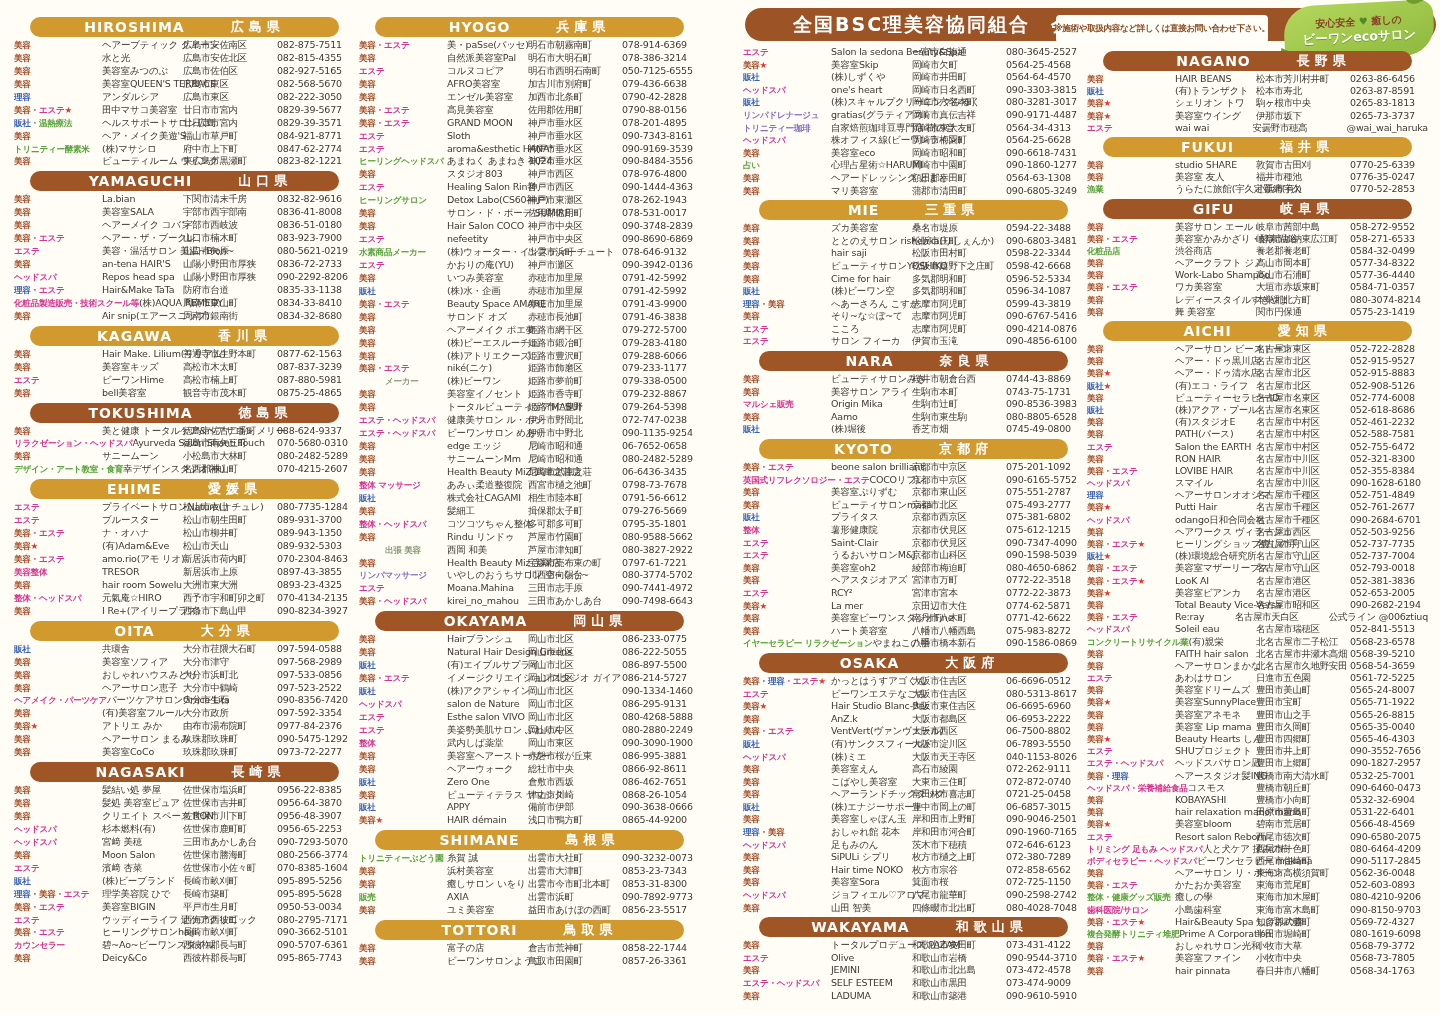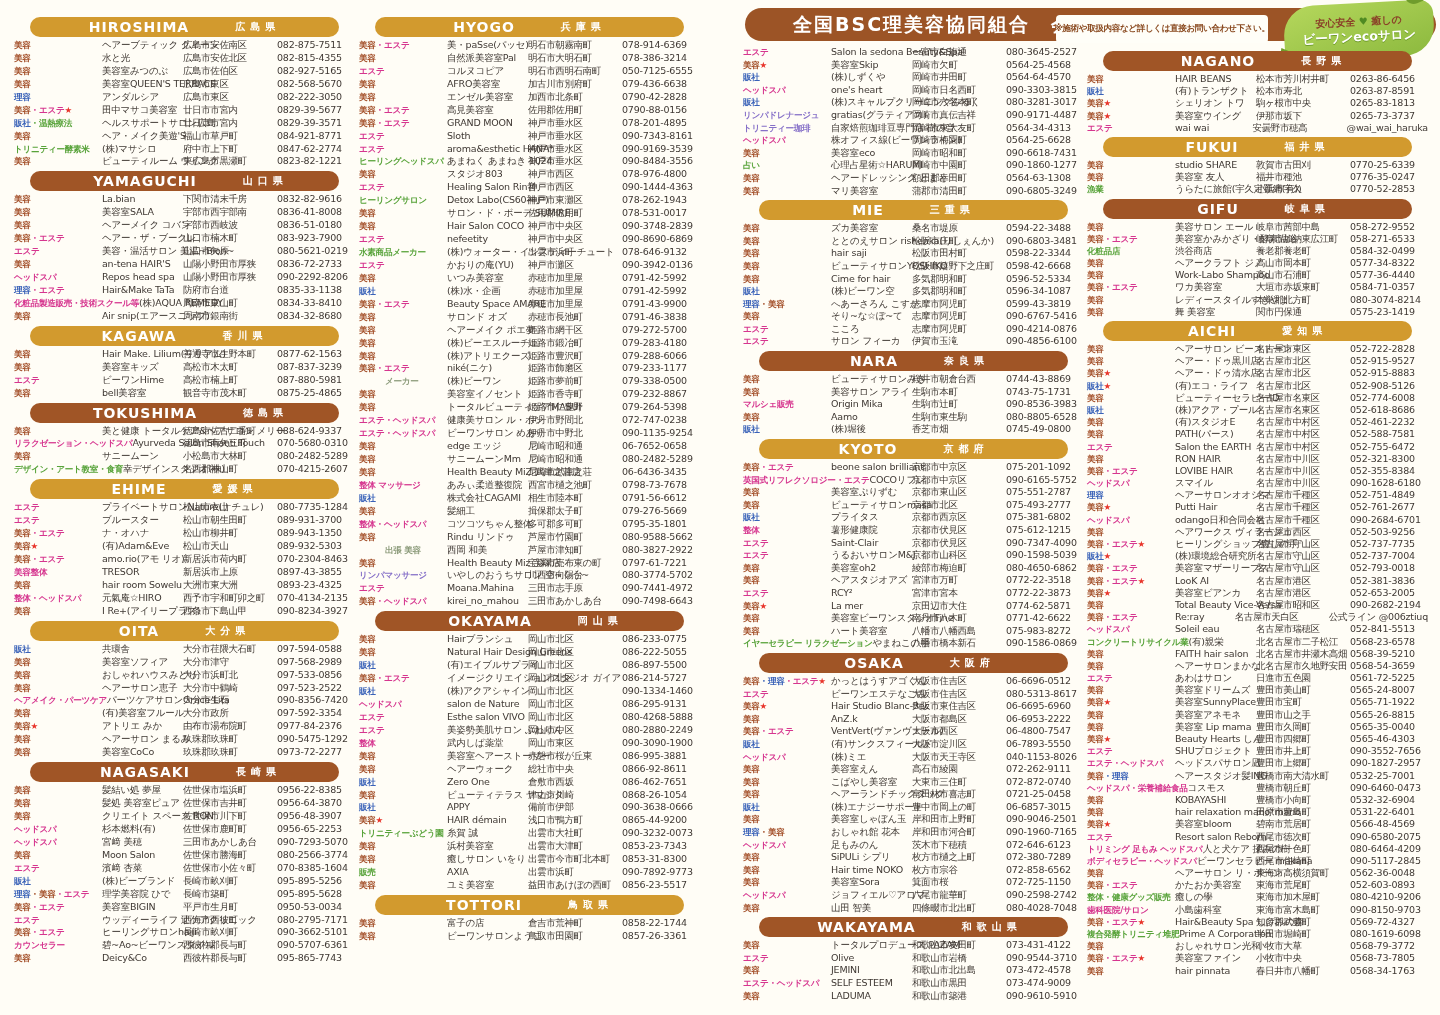--- a/index.html
+++ b/index.html
@@ -27,21 +27,21 @@
   .col1 { left:14px;  top:14px; --rh:12.95px; }
   .col2 { left:359px; top:14px; --rh:12.95px; }
   .col3 { left:743px; top:46px; --rh:12.6px;  }
   .col4 { left:1087px;top:48px; --rh:12.2px;  }
 
   .sec-bar { height:20px; border-radius:11px; margin:3px 16px 2px; display:flex; align-items:center;
     justify-content:center; gap:46px; color:#fff; }
   .sec-bar.gold  { background:#d29a2e; }
   .sec-bar.brown { background:#a05526;padding-left:12px; }
   .sec-en { font-weight:bold; font-size:14px; letter-spacing:1px; }
-  .sec-jp { font-weight:bold; font-size:10px; letter-spacing:5px;font-family:Liberation Mono, monospace; }
+  .sec-jp { font-weight:bold; font-size:13px; letter-spacing:5px;font-family:Liberation Mono, monospace; }
 
   .row { display:flex; align-items:baseline; height:var(--rh); font-size:9.5px; line-height:var(--rh);
     color:#3f3833; white-space:nowrap; }
   .tag  { flex:0 0 88px; font-weight:bold; font-size:8.6px; overflow:visible; letter-spacing:-0.3px; }
   .name { flex:1 1 auto; min-width:0; overflow:visible; letter-spacing:-0.2px; }
   .loc  { flex:0 0 94px; letter-spacing:-0.4px; }
   .tel  { flex:0 0 78px; letter-spacing:-0.2px; }
   .tc-brown  { color:#a4502a; } .tc-pink { color:#d6368f; } .tc-blue { color:#3a62b8; }
   .tc-green  { color:#58a33a; } .tc-purple { color:#8670c8; } .tc-gray { color:#8c9b7a;margin-left:26px; }
   .tc-star   { color:#e8332a; }
@@ -808,20 +808,24 @@
         <span class="name">APPY</span>
         <span class="loc">備前市伊部</span>
         <span class="tel">090-3638-0666</span>
       </div>
       <div class="row">
         <span class="tag"><span class="tc-brown">美容</span><span class="tc-star">★</span></span>
         <span class="name">HAIR démain</span>
         <span class="loc">浅口市鴨方町</span>
         <span class="tel">0865-44-9200</span>
       </div>
+      <div class="sec-bar gold">
+        <span class="sec-en">SHIMANE</span>
+        <span class="sec-jp">島根県</span>
+      </div>
       <div class="row">
         <span class="tag"><span class="tc-green">トリニティーぶどう園</span></span>
         <span class="name">糸賀 誠</span>
         <span class="loc">出雲市大社町</span>
         <span class="tel">090-3232-0073</span>
       </div>
       <div class="row">
         <span class="tag"><span class="tc-brown">美容</span></span>
         <span class="name">浜村美容室</span>
         <span class="loc">出雲市大津町</span>
@@ -1152,21 +1156,21 @@
       <div class="row">
         <span class="tag"><span class="tc-brown">美容</span></span>
         <span class="name">AnZ.k</span>
         <span class="loc">大阪市都島区</span>
         <span class="tel">06-6953-2222</span>
       </div>
       <div class="row">
         <span class="tag"><span class="tc-brown">美容</span><span class="tc-pink">・</span><span class="tc-pink">エステ</span></span>
         <span class="name">VentVert(ヴァンヴェール)</span>
         <span class="loc">大阪市西区</span>
-        <span class="tel">06-4800-7547</span>
+        <span class="tel">06-7500-8802</span>
       </div>
       <div class="row">
         <span class="tag"><span class="tc-blue">販社</span></span>
         <span class="name">(有)サンクスフィールド</span>
         <span class="loc">大阪市淀川区</span>
         <span class="tel">06-7893-5550</span>
       </div>
       <div class="row">
         <span class="tag"><span class="tc-pink">ヘッドスパ</span></span>
         <span class="name">(株)ミエ</span>

